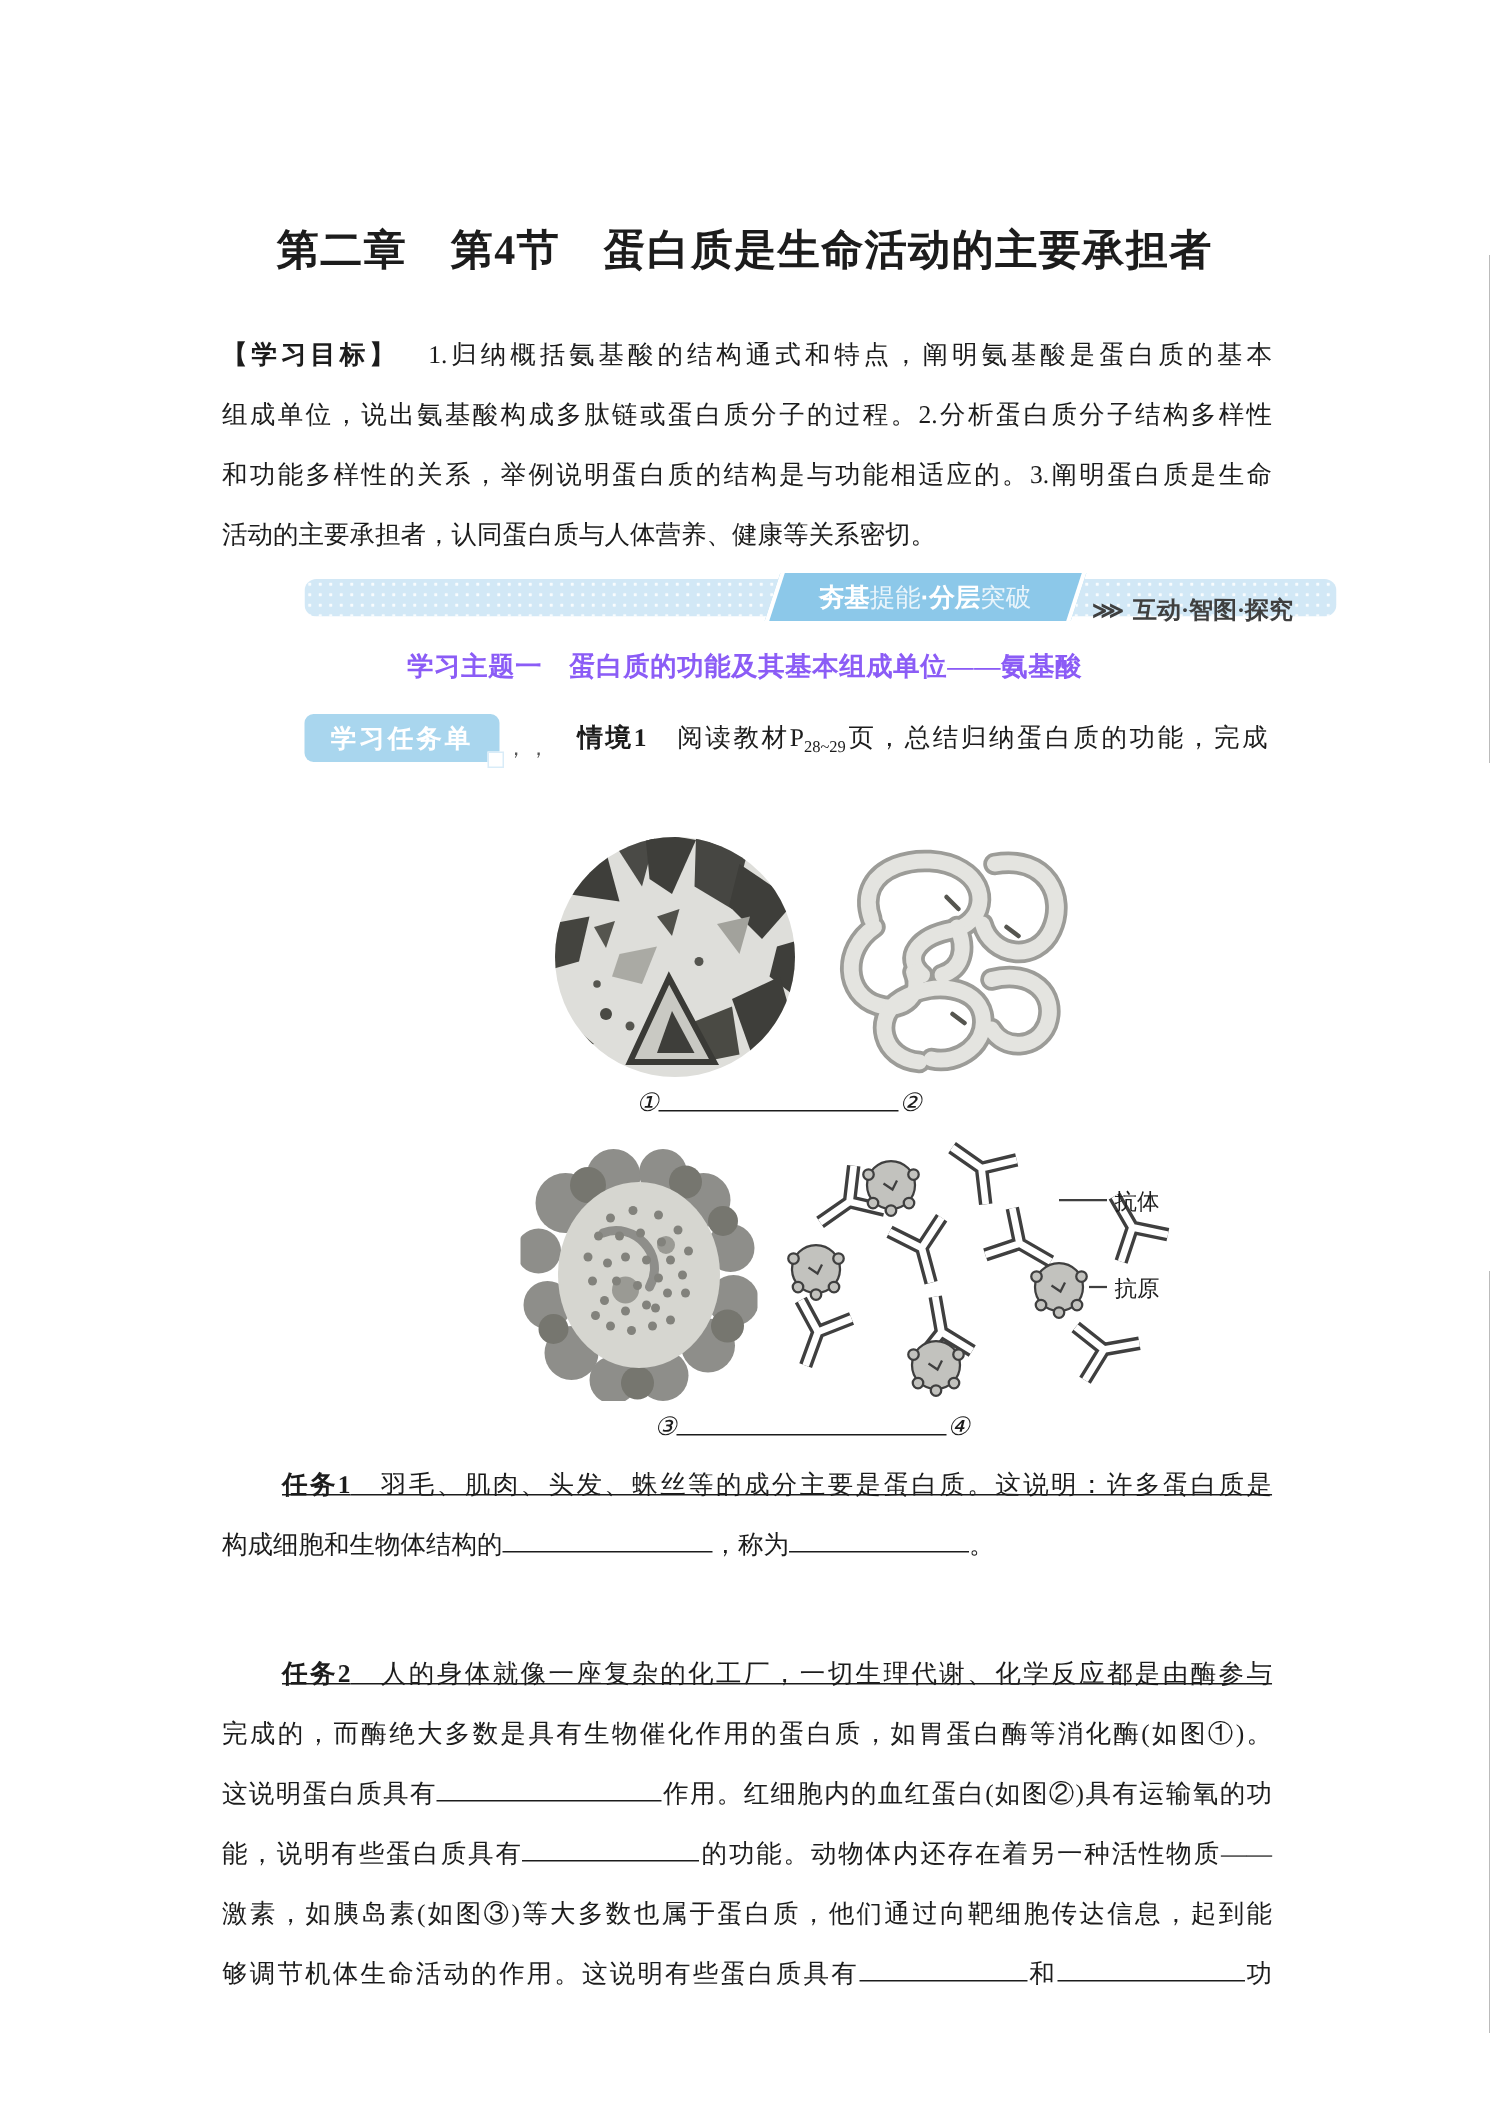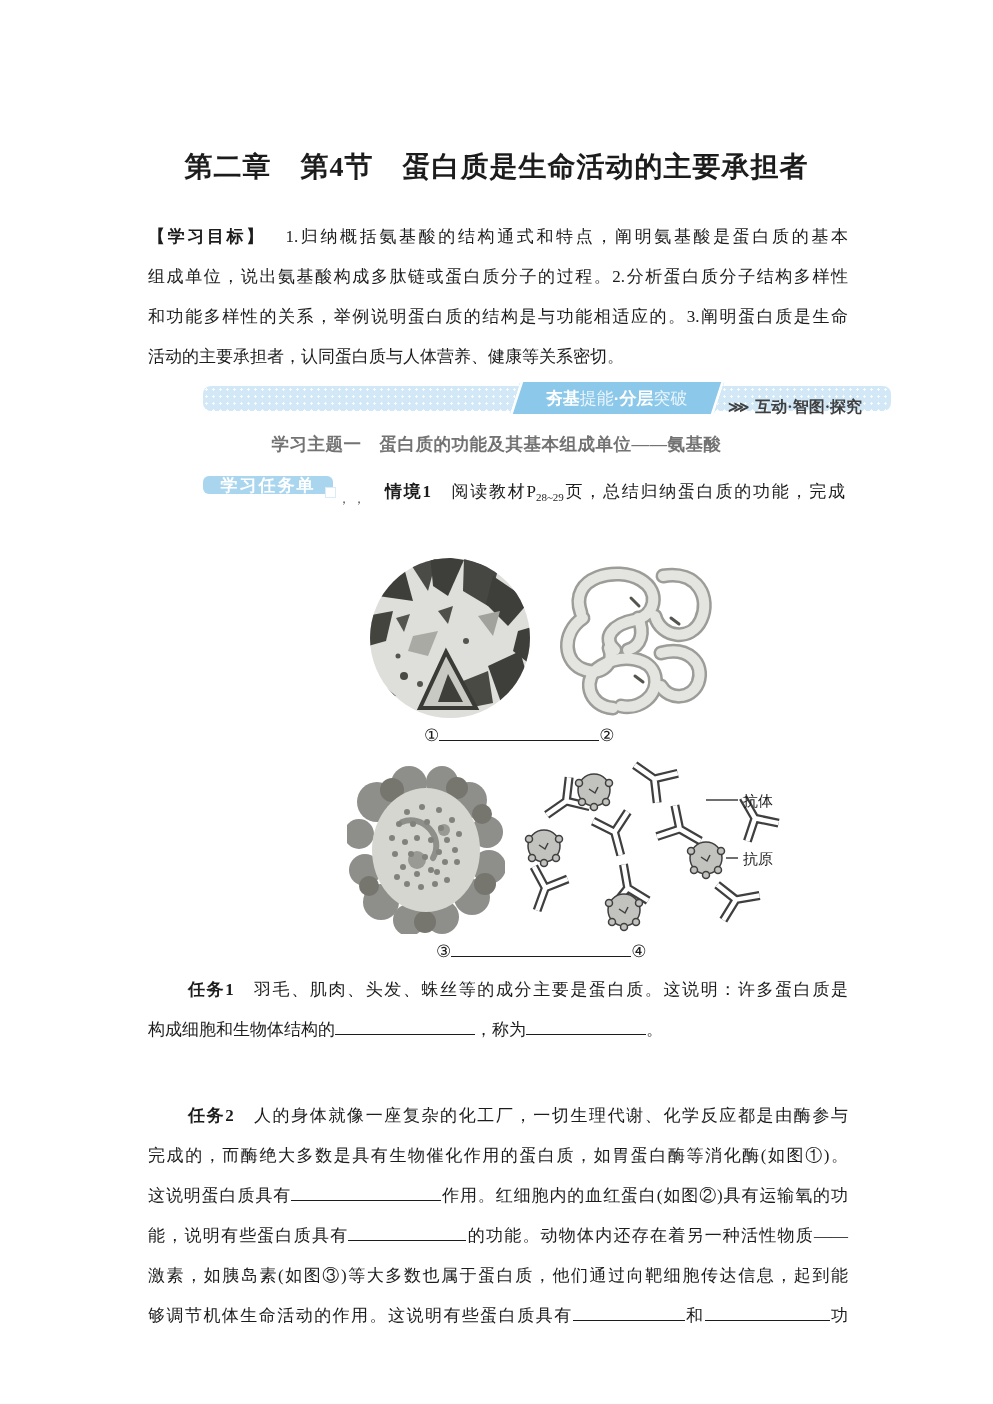--- a/index.html
+++ b/index.html
@@ -11,21 +11,21 @@
   
   .doc-title{
     position:absolute;top:148px;left:0;width:100%;
     text-align:center;font-size:28px;font-weight:bold;letter-spacing:1px;
   }
   
   .objectives{position:absolute;top:217px;left:148px;width:700px;
     font-size:17px;line-height:40px;}
   .jline{text-align:justify;text-align-last:justify;}
   .jline.last{text-align-last:auto;}
-  .indent{padding-left:40px;}
+  .indent{padding-left:40px;text-decoration:underline;}
   .obj-label{font-weight:bold;}
   
   .banner-strip{
     position:absolute;top:386px;left:203px;width:688px;height:25px;
     border-radius:8px;
     background-color:#d2e8f6;
     background-image:radial-gradient(circle, rgba(255,255,255,.85) 1px, transparent 1.3px);
     background-size:7px 7px;
   }
   .banner-ribbon{
@@ -43,25 +43,25 @@
   .rl{opacity:.82;}
   .banner-right{
     position:absolute;top:11px;left:525px;
     font-family:Liberation Serif, serif;
     font-size:16px;font-weight:bold;color:#3f3f3f;white-space:nowrap;
   }
   .banner-right .arrows{font-size:15px;margin-right:6px;}
   
   .theme-heading{
     position:absolute;top:432px;left:0;width:100%;text-align:center;
-    font-size:17.5px;font-weight:bold;color:#737373;letter-spacing:.5px;
+    font-size:17.5px;font-weight:bold;color:#8b5cf6;letter-spacing:.5px;
   }
   
   .badge{
-    position:absolute;top:476px;left:203px;width:130px;height:18px;
+    position:absolute;top:476px;left:203px;width:130px;height:32px;
     background:#a9d6ee;border-radius:6px;
     display:flex;align-items:center;justify-content:center;
     font-family:"Liberation Sans","DejaVu Sans",sans-serif;
     color:#ffffff;font-size:17px;font-weight:bold;letter-spacing:2px;
   }
   .badge-notch{
     position:absolute;right:-3px;bottom:-4px;width:9px;height:9px;
     background:#ffffff;border:1px solid #d9ecf8;
   }
   .badge-marks{
@@ -74,21 +74,21 @@
   .scenario-label{font-weight:bold;}
   sub.ss{font-size:11px;vertical-align:-4px;letter-spacing:0;}
   .scenario-line2{
     position:absolute;top:520px;left:148px;width:700px;text-align:center;
     font-size:17px;line-height:27px;
   }
   
   .fig{position:absolute;}
   .fig svg{display:block;}
   .caption-row{
-    position:absolute;font-size:17px;height:26px;white-space:nowrap;
+    position:absolute;font-size:17px;height:26px;white-space:nowrap;font-style:italic;
   }
   .blank{
     display:inline-block;height:1.05em;border-bottom:1.4px solid #1c1c1c;
     vertical-align:baseline;
   }
   
   .task{position:absolute;left:148px;width:700px;font-size:17px;line-height:40px;}
   .task-label{font-weight:bold;}
   .svg-label{font-size:15px;fill:#1c1c1c;font-family:"Liberation Serif","DejaVu Serif",serif;}
 </style>

